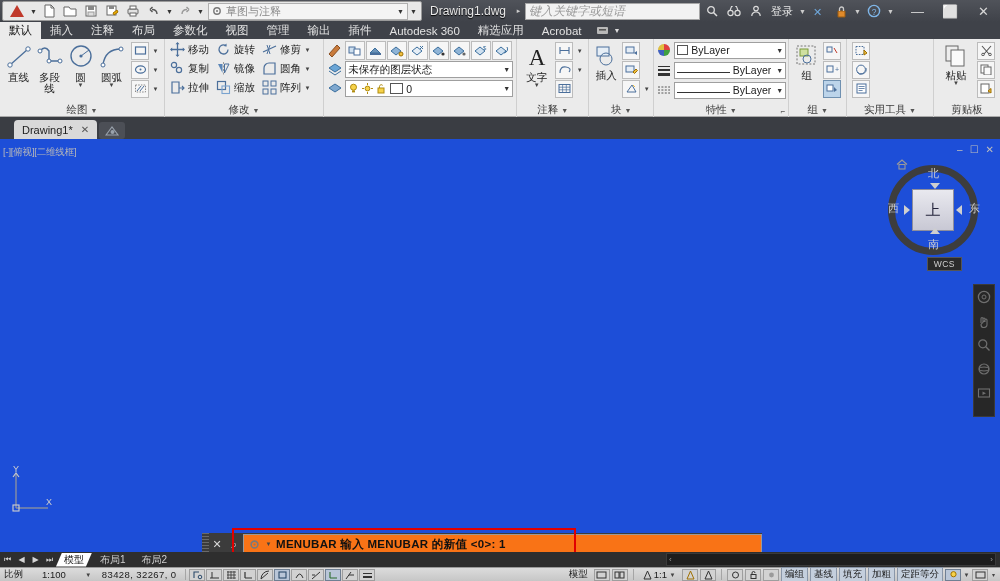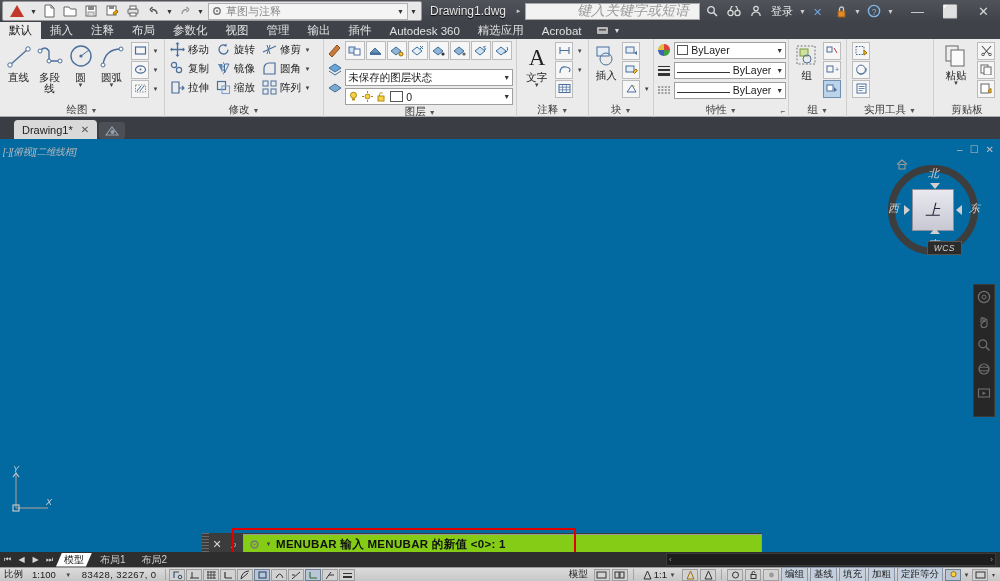--- a/index.html
+++ b/index.html
@@ -43,21 +43,21 @@
   .wsbox .wstxt{ flex:1; color:#8a8a8a; font-size:11px; padding-left:3px;}
   .doctitle{
     flex:1; text-align:center; color:#e8e8e8; font-size:12px;
     text-shadow:0 1px 1px #000;
   }
   .searchwrap{ display:flex;align-items:center;gap:2px; }
   .searchbox{
     width:175px;height:17px;background:#f2f2f2;border:1px solid #a6a6a6;
     display:flex;align-items:center;padding:0 3px;
   }
-  .searchbox span{ color:#9a9a9a;font-size:14px;font-style:italic;margin-left:48px;}
+  .searchbox span{ color:#9a9a9a;font-size:12px;font-style:italic;}
   .tbicon{ width:20px;height:20px;display:flex;align-items:center;justify-content:center;color:#dcdcdc;}
   .signin{ color:#e6e6e6;font-size:11px;padding:0 3px;}
   .wbtns{ display:flex;align-items:center;height:22px;margin-left:6px;}
   .wbtn{ width:33px;height:22px;display:flex;align-items:center;justify-content:center;color:#d8d8d8;font-size:13px;}
 
   
   .ribtabs{
     position:absolute;left:0;top:22px;width:1000px;height:17px;
     background:#3f4249; display:flex; align-items:flex-end;
   }
@@ -117,23 +117,22 @@
     display:flex;align-items:center;gap:8px;font-size:11px;color:#1c1c1c;
   }
   .ftab .x{ font-size:10px;color:#555;}
   .ftabplus{
     height:17px;width:26px;margin-left:2px;background:#4c4f56;border-radius:3px;
     display:flex;align-items:center;justify-content:center;
   }
 
   
   .canvas{
-    position:absolute;left:0;top:139px;width:1000px;height:413px;background:#0369a1;
+    position:absolute;left:0;top:139px;width:1000px;height:413px;background:#1d4ed8;
     overflow:hidden;
-    font-style:italic;
   }
   .vplabel{ position:absolute;left:3px;top:7px;color:#b9b9b9;font-size:9.5px;letter-spacing:-.2px;}
   .vpctl{ position:absolute;right:6px;top:5px;display:flex;gap:7px;color:#bdbdbd;font-size:10px;}
 
   
   .viewcube{ position:absolute;right:16px;top:20px;width:102px;height:102px;}
   .vc-ring{
     position:absolute;left:6px;top:6px;width:90px;height:90px;border-radius:50%;
     border:7px solid #3d3d3d;
   }
@@ -141,21 +140,21 @@
     position:absolute;left:30px;top:30px;width:42px;height:42px;
     background:linear-gradient(#e9e9ef,#c8c8d4);border:1px solid #8e8e9c;
     display:flex;align-items:center;justify-content:center;
     font-size:15px;color:#23233a;
   }
   .vc-n,.vc-s,.vc-w,.vc-e{ position:absolute;color:#cfcfcf;font-size:11px;}
   .vc-n{ left:46px;top:7px;} .vc-s{ left:46px;top:78px;}
   .vc-w{ left:6px;top:42px;} .vc-e{ left:87px;top:42px;}
   .vc-tri{ position:absolute;width:0;height:0;}
   .wcs{
-    position:absolute;right:38px;top:102px;background:#2b2b2b;border:1px solid #555;
+    position:absolute;right:38px;top:118px;background:#2b2b2b;border:1px solid #555;
     color:#d0d0d0;font-size:8.5px;padding:1px 6px;letter-spacing:.5px;
   }
   .homeicon{ position:absolute;right:92px;top:20px;color:#9a9a9a;font-size:10px;}
 
   
   .navbar{
     position:absolute;right:5px;top:145px;width:22px;height:133px;
     background:#272727;border:1px solid #3a3a3a;
     display:flex;flex-direction:column;align-items:center;padding-top:3px;gap:7px;
   }
@@ -166,21 +165,21 @@
 
   
   .cmdbar{
     position:absolute;left:202px;top:533px;width:560px;height:22px;
     background:#3c3c3c;display:flex;align-items:center;
   }
   .cmd-grip{ width:7px;height:22px;background:repeating-linear-gradient(#6a6a6a,#6a6a6a 1px,#3c3c3c 1px,#3c3c3c 3px);}
   .cmd-x{ width:16px;text-align:center;color:#d8d8d8;font-size:11px;}
   .cmd-s{ width:18px;text-align:center;color:#cfcfcf;font-size:11px;}
   .cmd-input{
-    flex:1;height:20px;background:#84cc16;border:1px solid #9a9a9a;
+    flex:1;height:20px;background:#f97316;border:1px solid #9a9a9a;
     display:flex;align-items:center;gap:4px;padding-left:3px;
   }
   .cmd-gear{ width:14px;height:14px;display:flex;align-items:center;justify-content:center;}
   .cmd-txt{ font-family:"Liberation Sans",sans-serif;font-size:11.5px;font-weight:bold;color:#111;letter-spacing:.3px;}
   .redbox{
     position:absolute;left:232px;top:528px;width:344px;height:32px;
     border:2px solid #e10000;pointer-events:none;
   }
 
   
@@ -198,21 +197,21 @@
   .ltab.sel{ background:#fff;color:#111;}
   .scrollrow{ flex:1;display:flex;align-items:center;justify-content:flex-end;padding-right:4px;gap:0;}
   .scrollbar{ width:330px;height:13px;background:#1d1d1d;border:1px solid #3a3a3a;display:flex;align-items:center;justify-content:space-between;padding:0 2px;}
   .scrollbar span{ color:#9a9a9a;font-size:8px;}
 
   .statusbar{
     position:absolute;left:0;top:567px;width:1000px;height:14px;
     background:linear-gradient(#dcdcdc,#c6c6c6);border-top:1px solid #9a9a9a;
     display:flex;align-items:center;font-size:9.5px;color:#1a1a1a;
   }
-  .sb-scale{ display:flex;align-items:center;gap:9px;padding:0 4px;}
+  .sb-scale{ display:flex;align-items:center;gap:19px;padding:0 4px;}
   .sb-coord{ padding:4px 6px;font-size:9.5px;letter-spacing:.4px;text-align:center;}
   .sb-sep{ width:1px;height:11px;background:#a5a5a5;margin:0 3px;}
   .sbtog{ width:16px;height:12px;border:1px solid #9e9e9e;background:#d2d2d2;display:flex;align-items:center;justify-content:center;color:#2a2a2a;font-size:8px;}
   .sbtog.on{ background:#b9c6d8;border-color:#6f7f93;}
   .sbtxt{ padding:0 3px;font-size:9.5px;border:1px solid transparent;}
   .sbtxt.on{ background:#c4cfdd;border-color:#8a97a9;}
   .sb-right{ margin-left:auto;display:flex;align-items:center;gap:2px;padding-right:3px;}
 </style>
 </head>
 <body>
@@ -587,21 +586,21 @@
                   <text x="9" y="6" font-size="6" fill="#3b6f9e" font-family="Liberation Sans">$</text>
                 </svg>
               </span>
             <span class="gridbtn" style="width:20px;height:19px">
                 <svg width="14" height="13" viewBox="0 0 14 13">
                   <path d="M1 7l5-4 5 4-5 4z" fill="#cfe0ef" stroke="#3b6f9e"></path>
                   <path d="M12 3a4 4 0 01-3 6" fill="none" stroke="#3b6f9e"></path>
                 </svg>
               </span>
           </div>
-          <div class="combo" style="width:168px;margin-top:9px">
+          <div class="combo" style="width:168px;margin-top:1px">
             <span class="ctxt">未保存的图层状态</span>
             <span class="cdd">▼</span>
           </div>
           <div class="combo" style="width:168px;margin-top:2px">
             <span class="ic">
                 <svg width="11" height="11" viewBox="0 0 11 11">
                   <circle cx="5.5" cy="4.2" r="3" fill="#f6d24a" stroke="#b08c10"></circle>
                   <rect x="4" y="7.4" width="3" height="2" fill="#b08c10"></rect>
                 </svg>
               </span>
@@ -615,24 +614,20 @@
                 <svg width="11" height="11" viewBox="0 0 11 11">
                   <rect x="2" y="5" width="6" height="5" fill="#f6d24a" stroke="#b08c10"></rect>
                   <path d="M3.5 5V3.4a1.8 1.8 0 013.2-1" fill="none" stroke="#b08c10"></path>
                 </svg>
               </span>
             <span style="width:13px;height:11px;border:1px solid #555;background:#fff;display:inline-block"></span>
             <span class="ctxt" style="flex:1">0</span>
             <span class="cdd">▼</span>
           </div>
         </div>
-      </div>
-      <div class="panel-title">
-        <span>图层</span>
-          <span class="arrowd">▼</span>
       </div>
     </div>
 
     <div class="panel" style="width:72px">
       <div class="panel-body">
         <div class="bigbtn" style="width:38px">
           <span class="ic">
               <svg width="28" height="28" viewBox="0 0 28 28">
                 <text x="14" y="22" font-size="23" fill="#222" text-anchor="middle" font-family="Liberation Serif">A</text>
               </svg>

